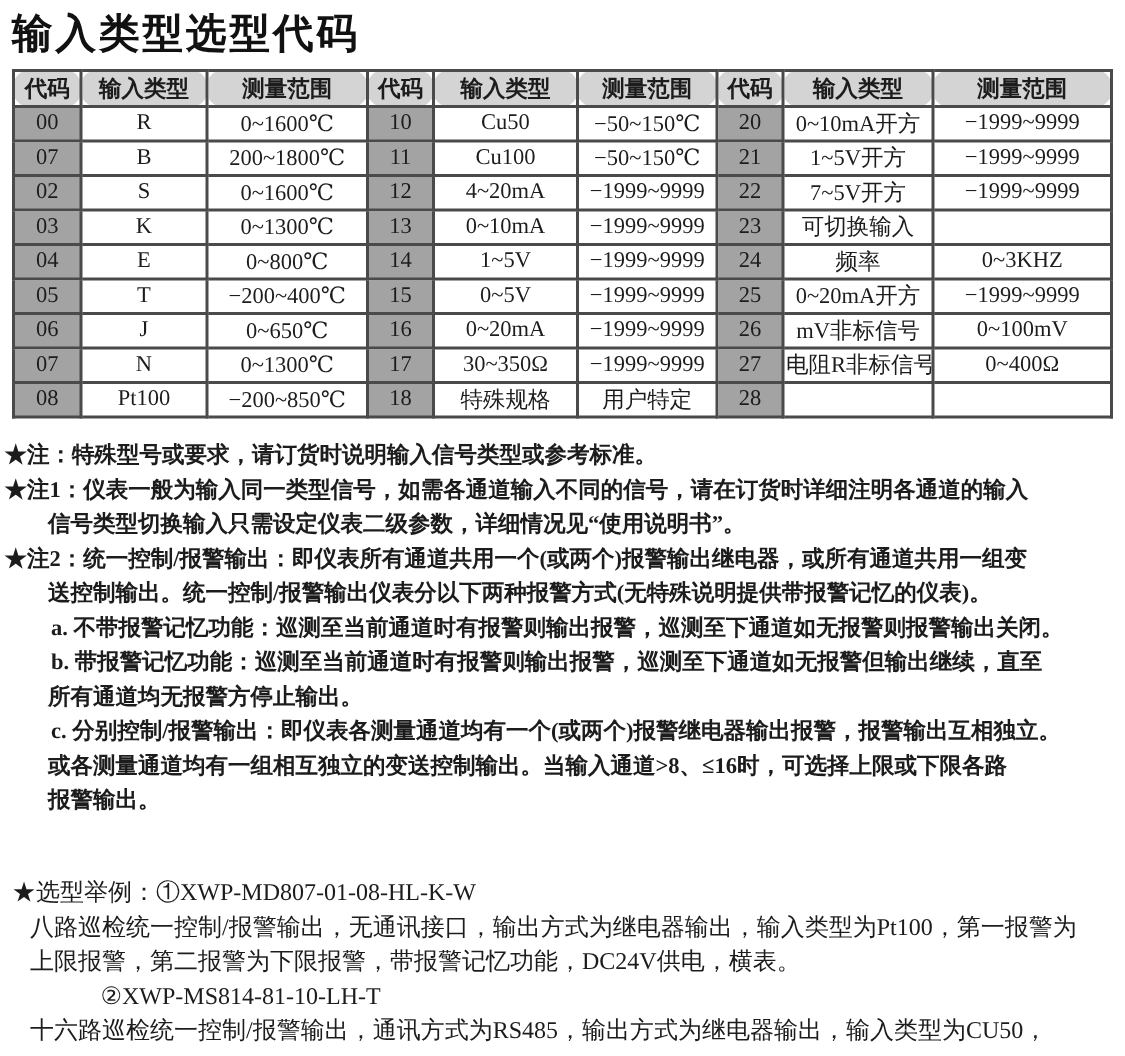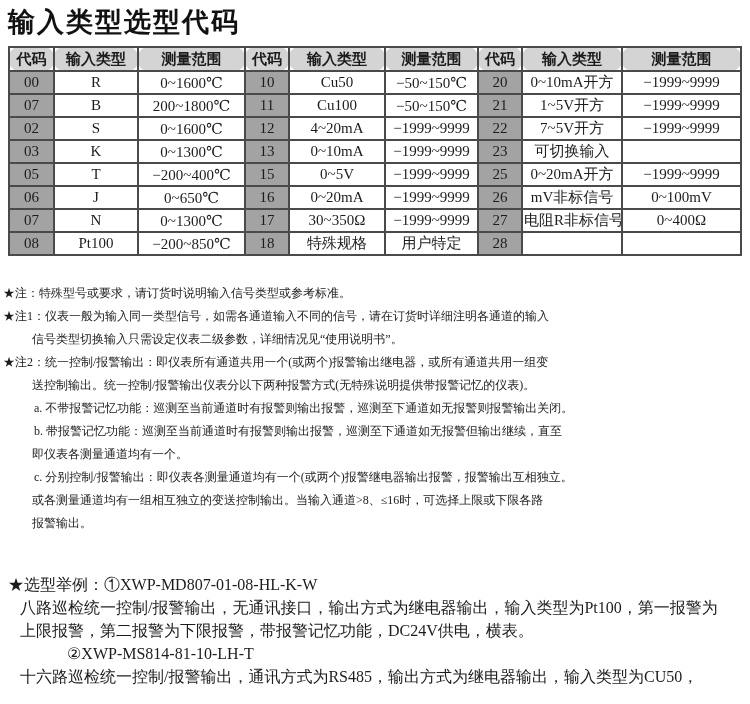--- a/index.html
+++ b/index.html
@@ -37,21 +37,21 @@
     overflow:hidden;
     font-family:"Liberation Serif","DejaVu Serif",serif;
   }
   table.sel-table th {
     background:#d4d4d4;
     font-weight:bold;
     height:22px;
     border-radius:10px;
   }
   table.sel-table td.code { background:#a3a3a3; }
-  .notes { margin-top:26px; font-size:12px; }
+  .notes { margin-top:14px; font-size:15px;font-weight:bold; }
   .note-line, .example-line {
     line-height:23px;
     white-space:nowrap;
   }
   .ind0 { padding-left:3px; }
   .ind1 { padding-left:34px; }
   .ind2 { padding-left:32px; }
   .examples { margin-top:38px; font-size:16px; }
   .exh { padding-left:8px;margin-top:37px; }
   .exbody { padding-left:20px; }
@@ -126,20 +126,31 @@
         <td>K</td>
         <td>0~1300℃</td>
         <td class="code">13</td>
         <td>0~10mA</td>
         <td>−1999~9999</td>
         <td class="code">23</td>
         <td>可切换输入</td>
         <td></td>
       </tr>
       <tr>
+        <td class="code">04</td>
+        <td>E</td>
+        <td>0~800℃</td>
+        <td class="code">14</td>
+        <td>1~5V</td>
+        <td>−1999~9999</td>
+        <td class="code">24</td>
+        <td>频率</td>
+        <td>0~3KHZ</td>
+      </tr>
+      <tr>
         <td class="code">05</td>
         <td>T</td>
         <td>−200~400℃</td>
         <td class="code">15</td>
         <td>0~5V</td>
         <td>−1999~9999</td>
         <td class="code">25</td>
         <td>0~20mA开方</td>
         <td>−1999~9999</td>
       </tr>
@@ -180,21 +191,21 @@
 </table>
 
 <div class="notes">
   <div class="note-line ind0">★注：特殊型号或要求，请订货时说明输入信号类型或参考标准。</div>
   <div class="note-line ind0">★注1：仪表一般为输入同一类型信号，如需各通道输入不同的信号，请在订货时详细注明各通道的输入</div>
   <div class="note-line ind2">信号类型切换输入只需设定仪表二级参数，详细情况见“使用说明书”。</div>
   <div class="note-line ind0">★注2：统一控制/报警输出：即仪表所有通道共用一个(或两个)报警输出继电器，或所有通道共用一组变</div>
   <div class="note-line ind2">送控制输出。统一控制/报警输出仪表分以下两种报警方式(无特殊说明提供带报警记忆的仪表)。</div>
   <div class="note-line ind1">a. 不带报警记忆功能：巡测至当前通道时有报警则输出报警，巡测至下通道如无报警则报警输出关闭。</div>
   <div class="note-line ind1">b. 带报警记忆功能：巡测至当前通道时有报警则输出报警，巡测至下通道如无报警但输出继续，直至</div>
-  <div class="note-line ind2">即仪表各测量通道均有一个。</div>
+  <div class="note-line ind2">所有通道均无报警方停止输出。</div>
   <div class="note-line ind1">c. 分别控制/报警输出：即仪表各测量通道均有一个(或两个)报警继电器输出报警，报警输出互相独立。</div>
   <div class="note-line ind2">或各测量通道均有一组相互独立的变送控制输出。当输入通道&gt;8、≤16时，可选择上限或下限各路</div>
   <div class="note-line ind2">报警输出。</div>
 </div>
 
 <div class="examples">
   <div class="example-line exh">★选型举例：①XWP-MD807-01-08-HL-K-W</div>
   <div class="example-line exbody">八路巡检统一控制/报警输出，无通讯接口，输出方式为继电器输出，输入类型为Pt100，第一报警为</div>
   <div class="example-line exbody">上限报警，第二报警为下限报警，带报警记忆功能，DC24V供电，横表。</div>
   <div class="example-line excode2">②XWP-MS814-81-10-LH-T</div>

